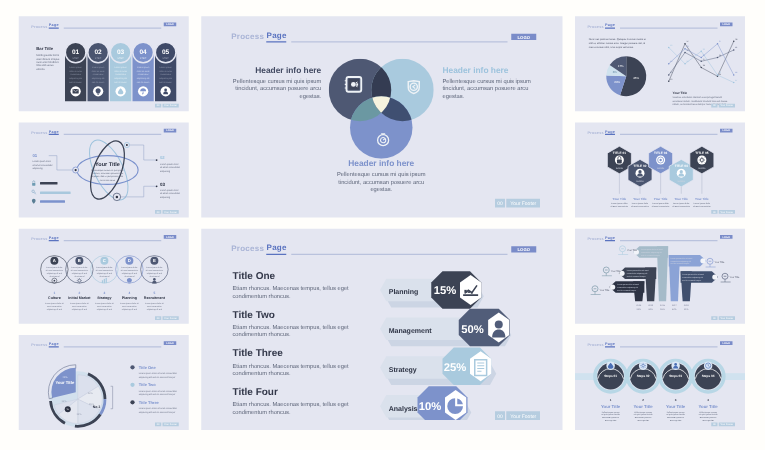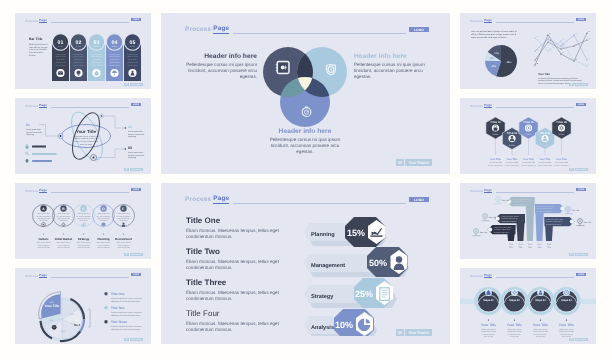--- a/index.html
+++ b/index.html
@@ -491,21 +491,21 @@
     </div>
     <div style="position:absolute;left:25px;top:64px;width:120px;">
       <div style="font-size:8px;font-weight:700;color:#33384a;line-height:10px;">Title Two</div>
       <div style="font-size:4.6px;color:#5c6478;line-height:6.6px;margin-top:1.5px;">Etiam rhoncus. Maecenas tempus, tellus eget condimentum rhoncus.</div>
     </div>
     <div style="position:absolute;left:25px;top:95px;width:120px;">
       <div style="font-size:8px;font-weight:700;color:#33384a;line-height:10px;">Title Three</div>
       <div style="font-size:4.6px;color:#5c6478;line-height:6.6px;margin-top:1.5px;">Etiam rhoncus. Maecenas tempus, tellus eget condimentum rhoncus.</div>
     </div>
     <div style="position:absolute;left:25px;top:126px;width:120px;">
-      <div style="font-size:8px;font-weight:400;color:#33384a;line-height:10px;">Title Four</div>
+      <div style="font-size:8px;font-weight:700;color:#33384a;line-height:10px;">Title Four</div>
       <div style="font-size:4.6px;color:#5c6478;line-height:6.6px;margin-top:1.5px;">Etiam rhoncus. Maecenas tempus, tellus eget condimentum rhoncus.</div>
     </div>
 
     <svg style="position:absolute;left:138px;top:28px;" width="146" height="125" viewBox="0 0 146 125">
 
       <path d="M9 26 L14 17 H83 L88 26 L83 35 H14 Z" fill="#ccd5e4"></path>
       <path d="M9 57 L14 48 H105 L110 57 L105 66 H14 Z" fill="#ccd5e4"></path>
       <path d="M9 88 L14 79 H93 L98 88 L93 97 H14 Z" fill="#ccd5e4"></path>
       <path d="M9 119 L14 110 H73 L78 119 L73 128 H14 Z" fill="#ccd5e4"></path>
 

